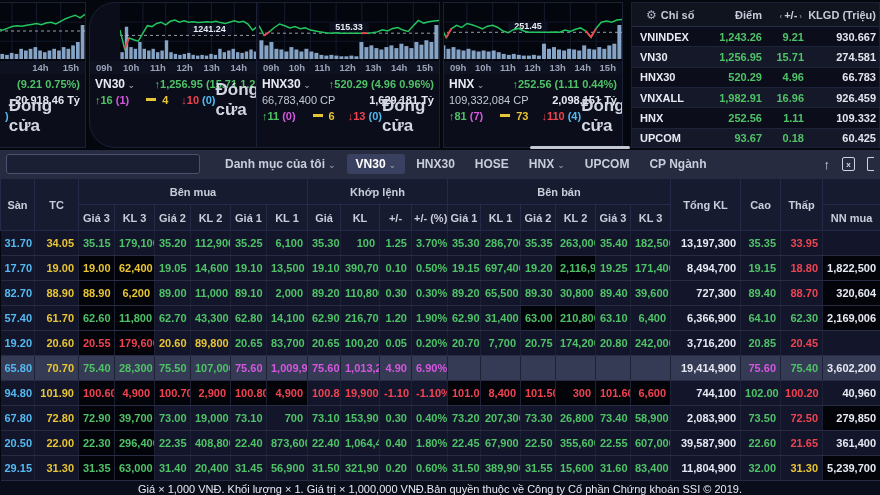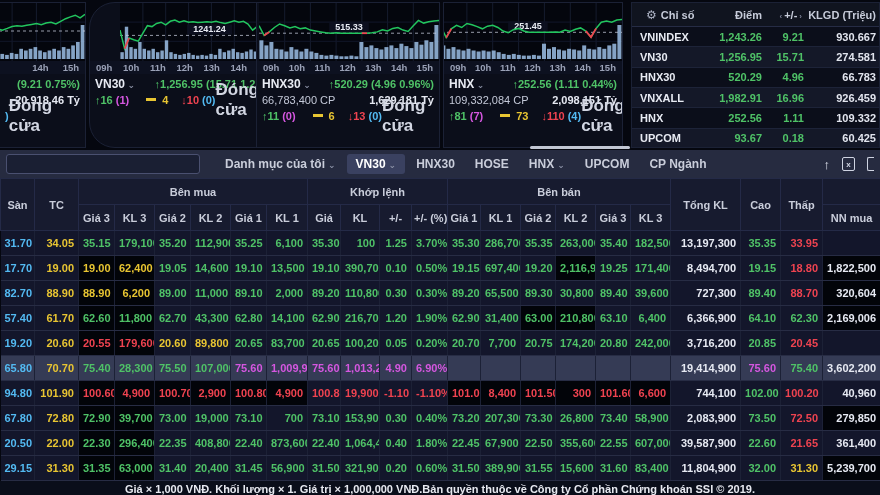--- a/index.html
+++ b/index.html
@@ -63,21 +63,21 @@
   table.board{border-collapse:collapse;table-layout:fixed;width:880px;}
   .board th{background:#171b2f;border:1px solid #242a47;color:#c9cdda;font-size:11px;font-weight:bold;height:25px;padding:0 2px;overflow:hidden;white-space:nowrap;}
   .board td{height:24px;border-right:1px solid #1c2136;border-bottom:1px solid #272c44;background:#13162b;
     text-align:right;padding:0 4px;font-size:11px;font-weight:bold;white-space:nowrap;overflow:hidden;}
   td.flash{background:#020409;}
   tr.hl td{background:#353b55;margin-top:30px;}
   .u{color:#4fc267;} .d{color:#ef4350;} .r{color:#e8c532;} .c{color:#d557e0;} .f{color:#53baf2;} .w{color:#e6e9f2;}
   td.col-san{color:#53baf2;} td.col-tc{color:#e8c532;}
   
   .footer{height:15px;background:#0a0e1a;display:flex;align-items:center;justify-content:center;
-    font-size:11px;color:#e8eaf1;font-weight:bold;}
+    font-size:11px;color:#e8eaf1;font-weight:normal;}
 </style>
 </head>
 <body>
 
 <div class="top">
   <div class="panel" id="p-vnindex">
       <div class="chart-wrap">
         <svg width="170" height="58" viewBox="0 0 170 58">
           <rect width="170" height="58" fill="#04060d"></rect>
           <line x1="24.3" y1="0" x2="24.3" y2="58" stroke="#161c2e" stroke-width="1"></line>

